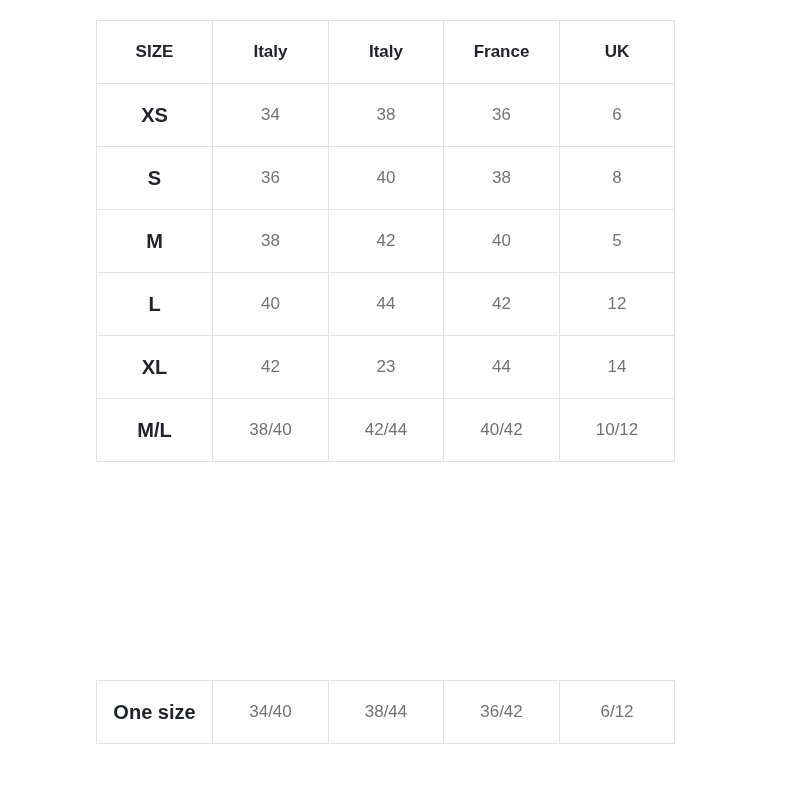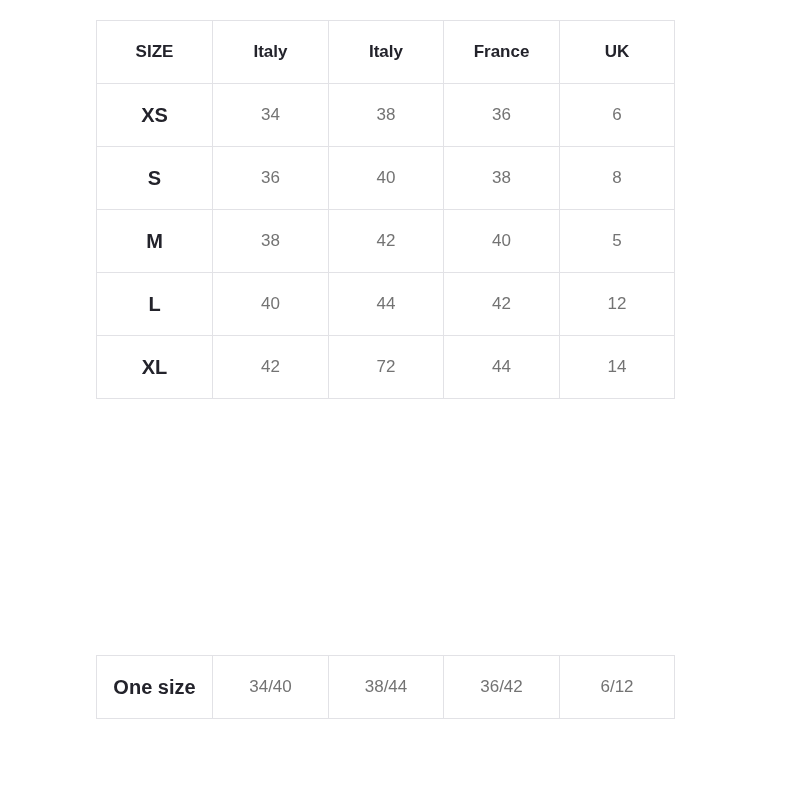--- a/index.html
+++ b/index.html
@@ -17,21 +17,21 @@
     position: relative;
     background: #ffffff;
     box-sizing: border-box;
   }
   .table-wrap {
     position: absolute;
     left: 96px;
     width: 578px;
   }
   #main-table-wrap { top: 20px; }
-  #secondary-table-wrap { top: 655px; }
+  #secondary-table-wrap { top: 680px; }
 
   table.size-table {
     border-collapse: collapse;
     table-layout: fixed;
     width: 578px;
   }
   table.size-table td {
     border: 1px solid #e2e2e6;
     height: 62px;
     text-align: center;
@@ -104,23 +104,30 @@
         <tr>
           <td class="first-col">L</td>
           <td>40</td>
           <td>44</td>
           <td>42</td>
           <td>12</td>
         </tr>
         <tr>
           <td class="first-col">XL</td>
           <td>42</td>
-          <td>72</td>
+          <td>23</td>
           <td>44</td>
           <td>14</td>
+        </tr>
+        <tr>
+          <td class="first-col">M/L</td>
+          <td>38/40</td>
+          <td>42/44</td>
+          <td>40/42</td>
+          <td>10/12</td>
         </tr>
       </tbody>
     </table>
   </div>
 
   <div class="table-wrap" id="secondary-table-wrap">
     <table class="size-table">
       <colgroup>
         <col class="c0">
           <col class="c1">

